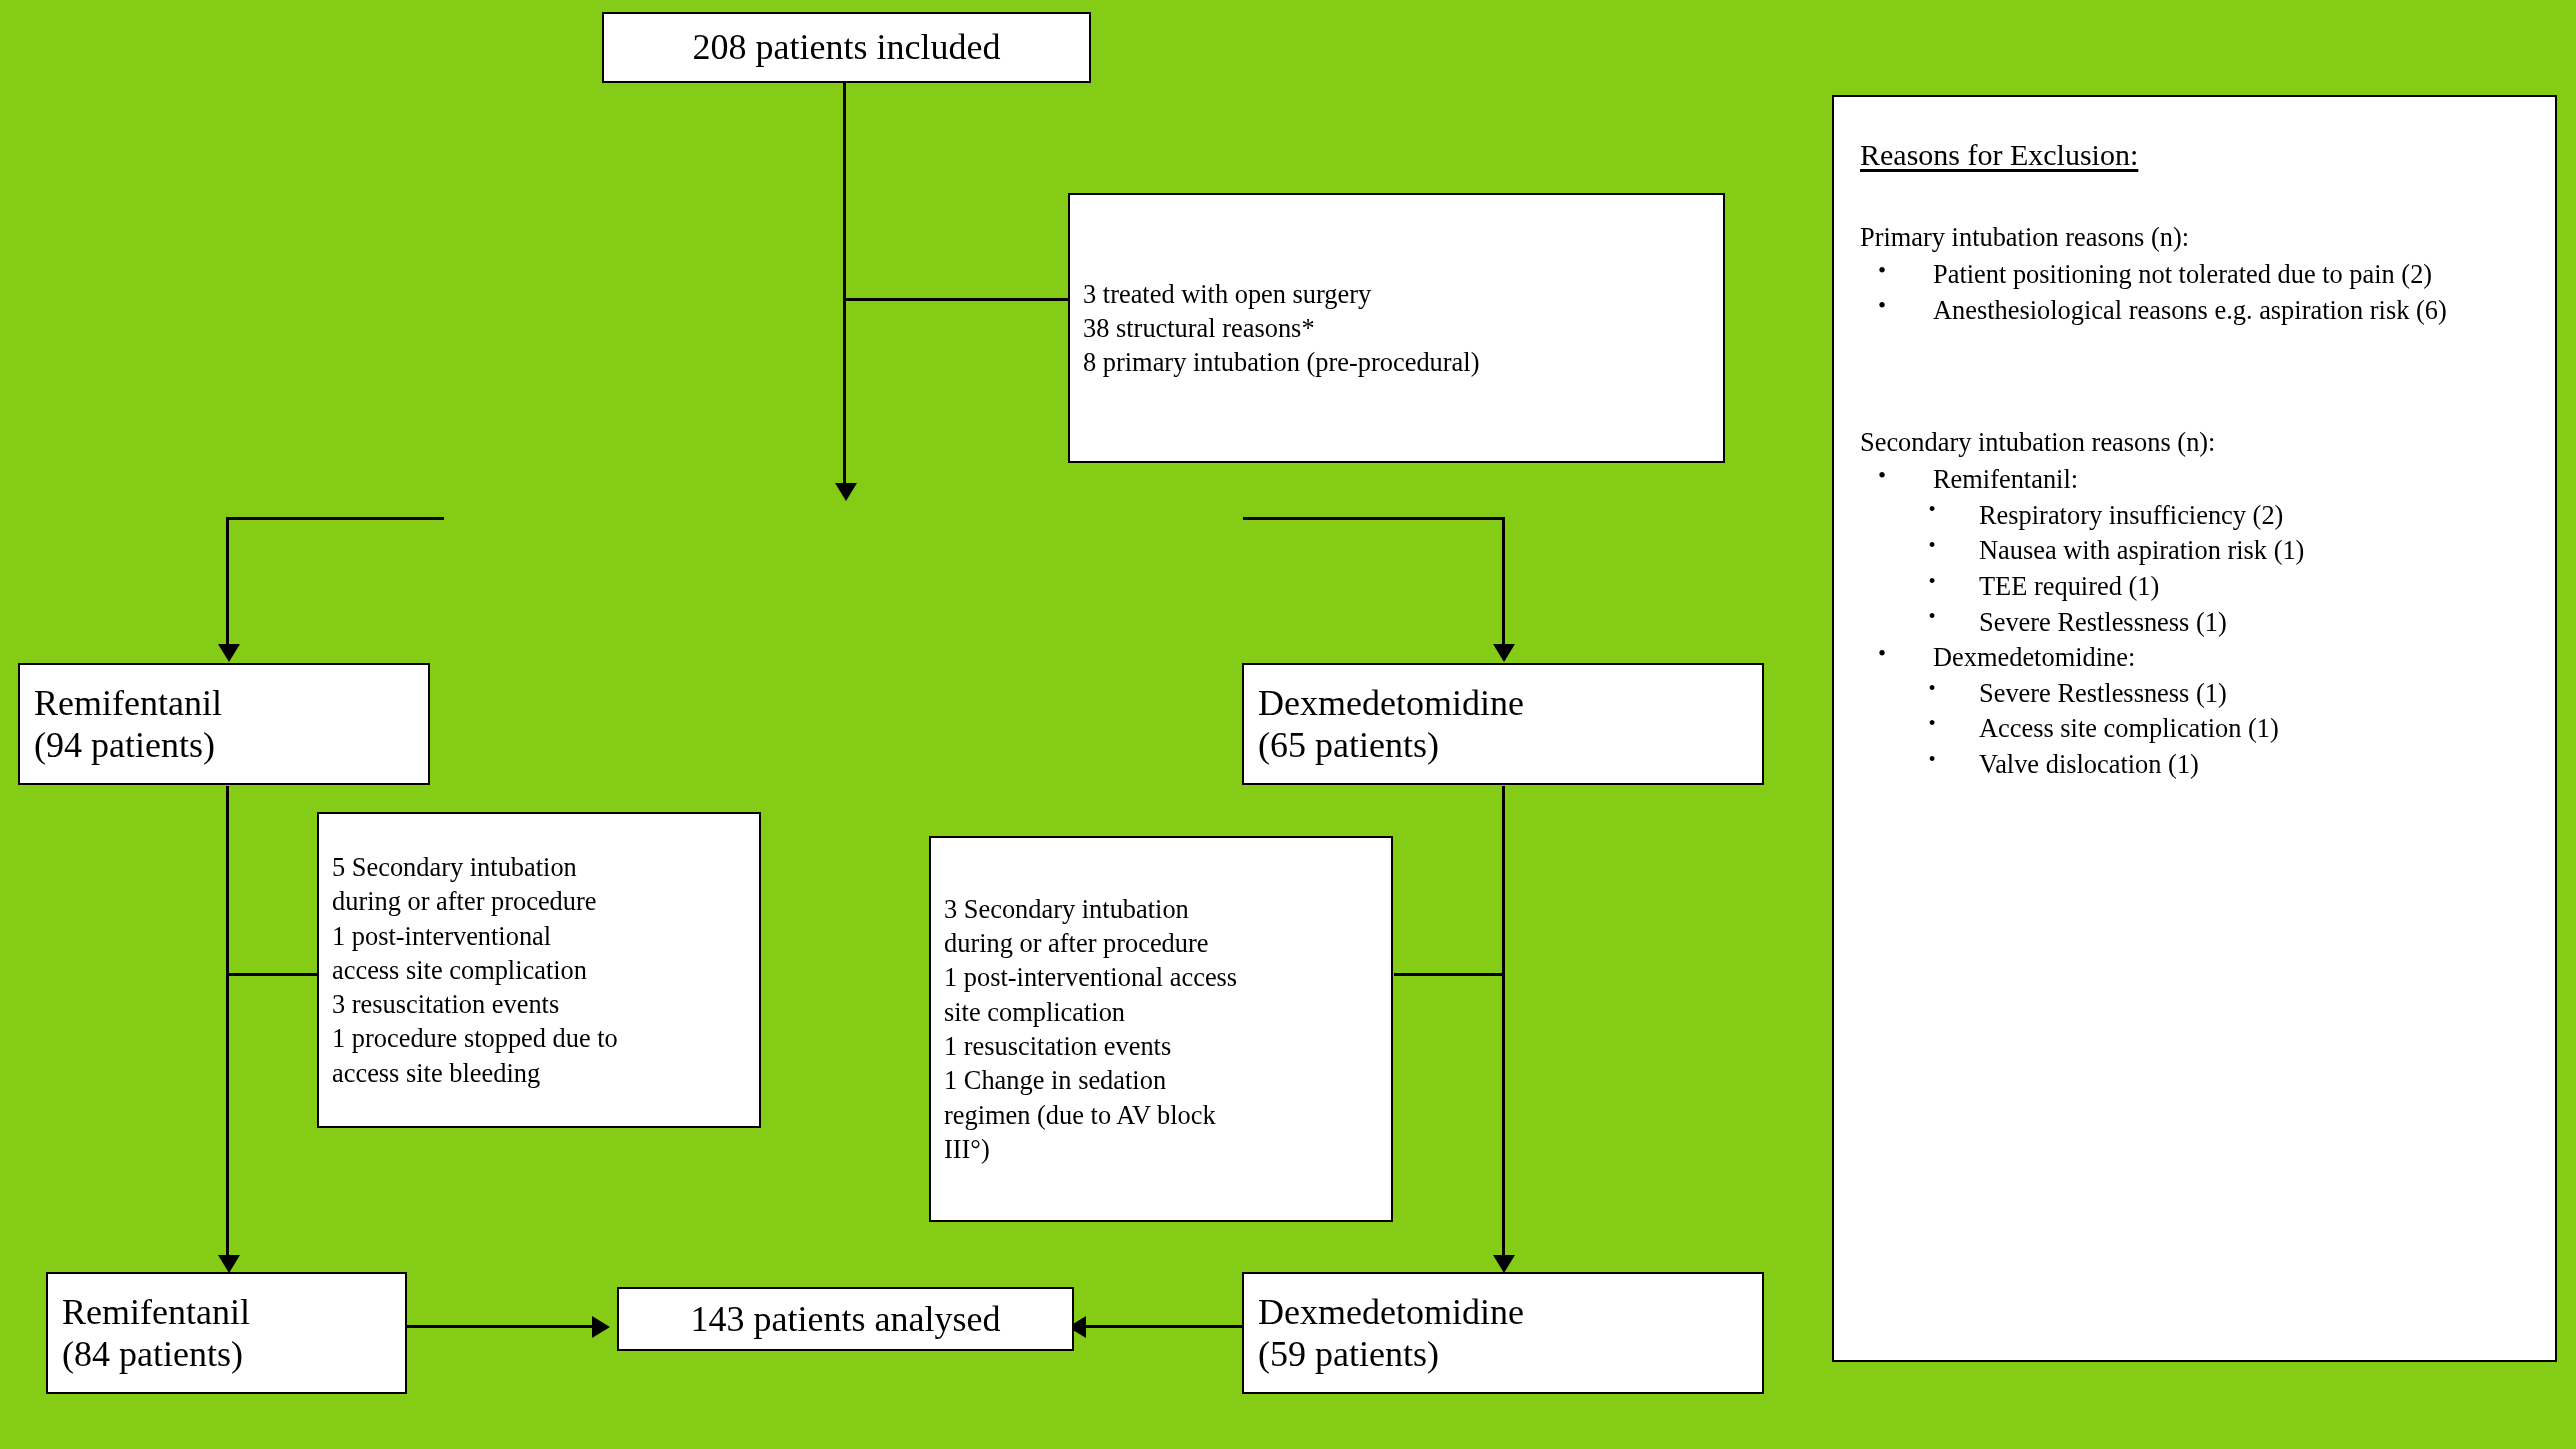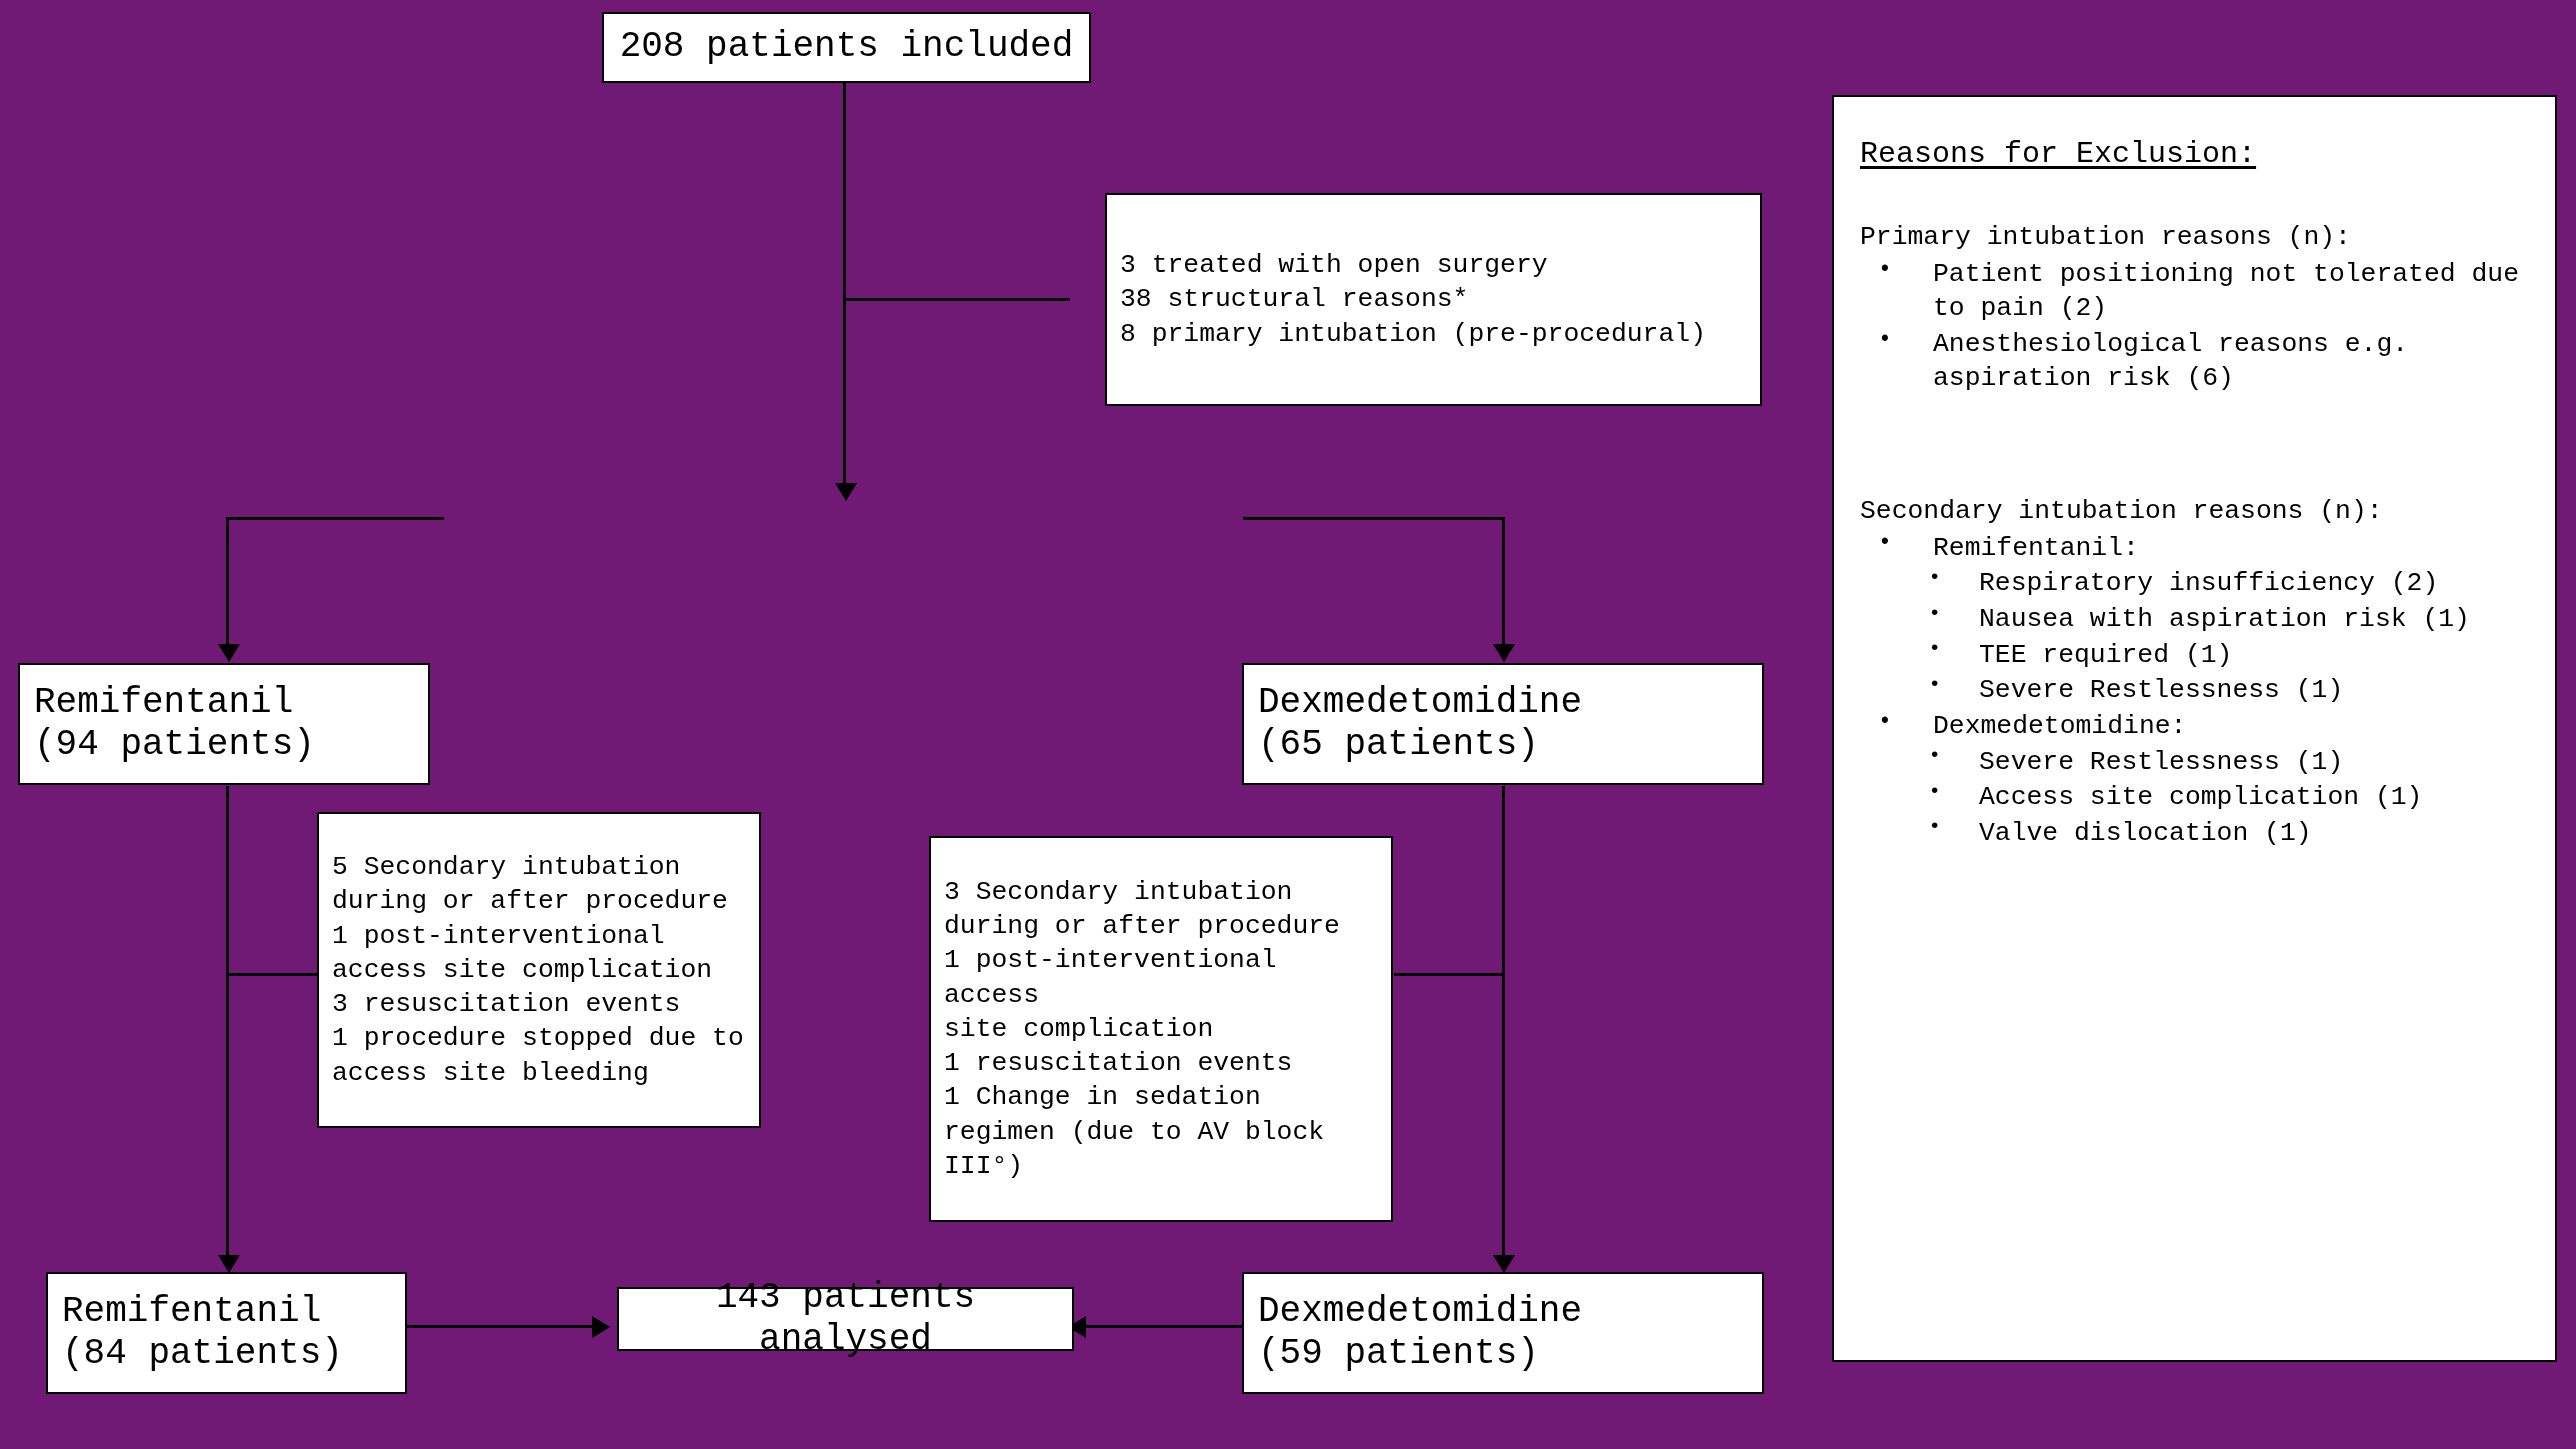--- a/index.html
+++ b/index.html
@@ -5,22 +5,22 @@
 <style>
   html, body {
     margin: 0;
     padding: 0;
     background: #ffffff;
   }
   #stage {
     position: relative;
     width: 2576px;
     height: 1449px;
-    background: #701a75;
-    font-family: Liberation Mono, monospace;
+    background: #84cc16;
+    font-family: Liberation Serif, serif;
     color: #000000;
     overflow: hidden;
   }
   .box {
     position: absolute;
     box-sizing: border-box;
     border: 2.6px solid #000000;
     background: #ffffff;
     line-height: 1.18;
   }
@@ -134,21 +134,21 @@
 
   <div class="box node-lg" id="node-included" style="left:602px; top:11.6px; width:489px; height:71px;">
     <span class="txt">208 patients included</span>
   </div>
 
   <div class="vline" style="left:843px; top:82px; height:412px;"></div>
   <div class="arrow-down" style="left:835px; top:483px;"></div>
 
   <div class="hline" style="left:843px; top:298px; width:227px;"></div>
 
-  <div class="box node-sm" id="node-excluded" style="left:1068px; top:193px; width:657px; height:213px;margin-left:37px;">
+  <div class="box node-sm" id="node-excluded" style="left:1068px; top:193px; width:657px; height:270px;">
     <span class="txt">3 treated with open surgery
 38 structural reasons*
 8 primary intubation (pre-procedural)</span>
   </div>
 
 
   <div class="hline" style="left:226px; top:517px; width:218px;"></div>
   <div class="hline" style="left:1243px; top:517px; width:261px;"></div>
 
   <div class="vline" style="left:226px; top:517px; height:138px;"></div>

